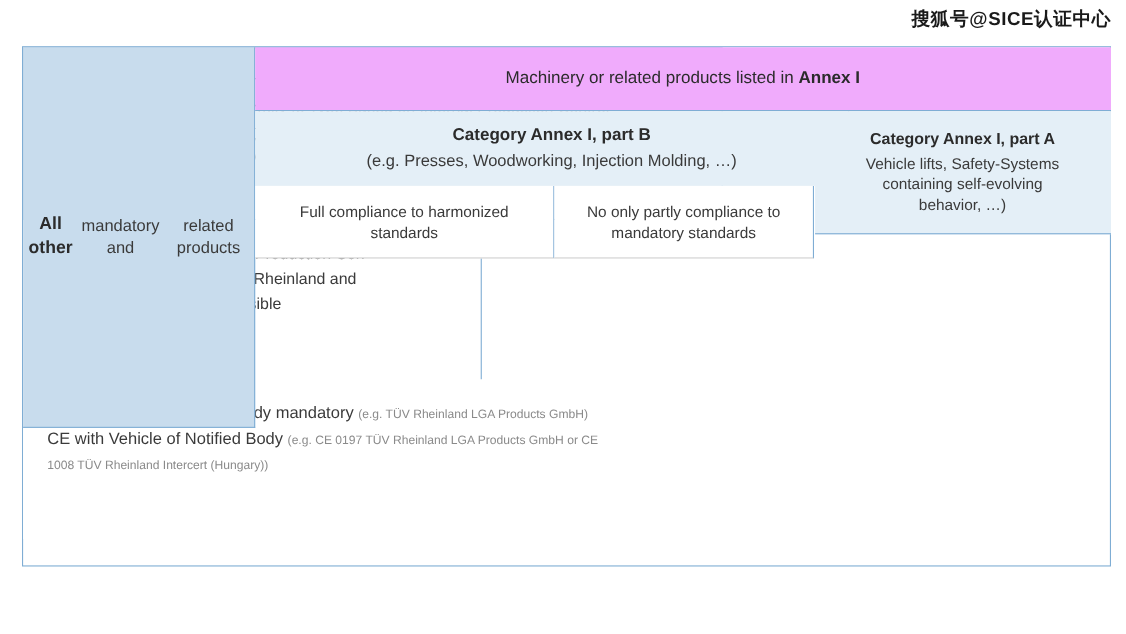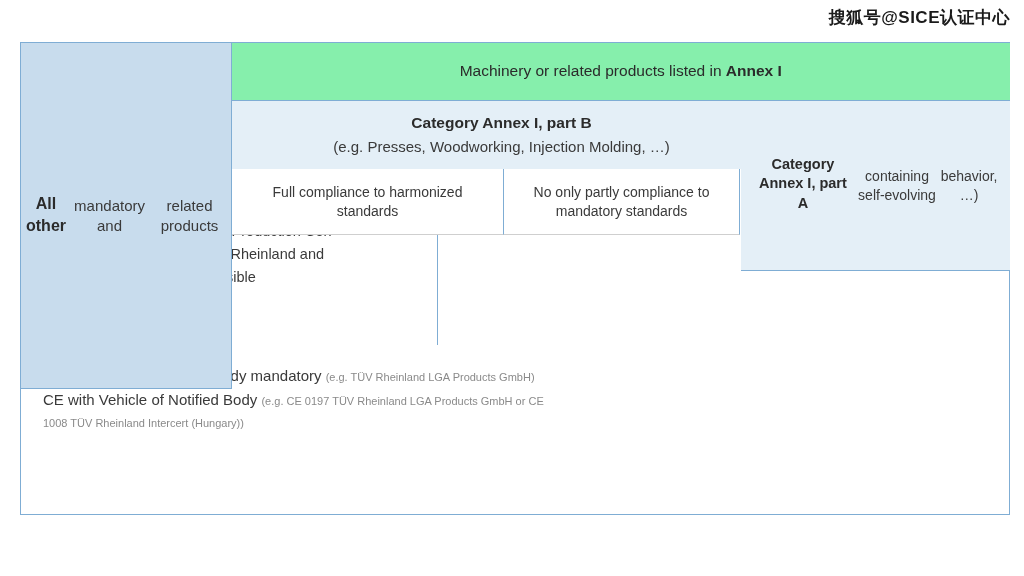--- a/index.html
+++ b/index.html
@@ -69,21 +69,21 @@
     color: #2b2b2b;
     margin-bottom: 2px;
   }
 
   
   .header-band {
     left: 211px;
     top: 0;
     width: 777.5px;
     height: 58px;
-    background: #86efac;
+    background: #f0abfc;
     border-bottom: 1.5px solid #7fadd4;
     font-size: 15.5px;
     color: #2b2b2b;
   }
   .header-band b { font-weight: bold; }
 
   
   .cat-b {
     left: 211px;
     top: 58px;
@@ -95,23 +95,24 @@
     font-size: 15px;
     color: #3a3a3a;
   }
   .cat-b .t1 { font-weight: bold; font-size: 15.5px; color: #2b2b2b; margin-bottom: 3px;}
 
   
   .cat-a {
     left: 719.5px;
     top: 58px;
     width: 269px;
-    height: 170px;
+    height: 112px;
     background: #e4eff7;
     border-bottom: 1.5px solid #7fadd4;
+    flex-direction: column;
     font-size: 14px;
     color: #3a3a3a;
     padding: 0 12px;
   }
   .cat-a .t1 { font-weight: bold; font-size: 14.5px; color: #2b2b2b; margin-bottom: 3px;}
 
   
   .comp {
     top: 126px;
     height: 66px;
@@ -199,20 +200,21 @@
     <span><span>Machinery or related products listed in </span><b>Annex I</b></span>
   </div>
 
   <div class="cell cat-b">
     <span class="t1">Category Annex I, part B</span>
     <span>(e.g. Presses, Woodworking, Injection Molding, …)</span>
   </div>
 
   <div class="cell cat-a">
     <span class="t1">Category Annex I, part A</span>
+    <span>Vehicle lifts, Safety-Systems</span>
     <span>containing self-evolving</span>
     <span>behavior, …)</span>
   </div>
 
   <div class="cell comp comp-full">Full compliance to harmonized standards</div>
   <div class="cell comp comp-part">No only partly compliance to mandatory standards</div>
 
   <div class="modules">
     <div>a) Module B (Annex VII) EC Type Examination AND</div>
     <div>Module C (Annex VIII) Conformity to Type Based on Internal Production Control</div>

